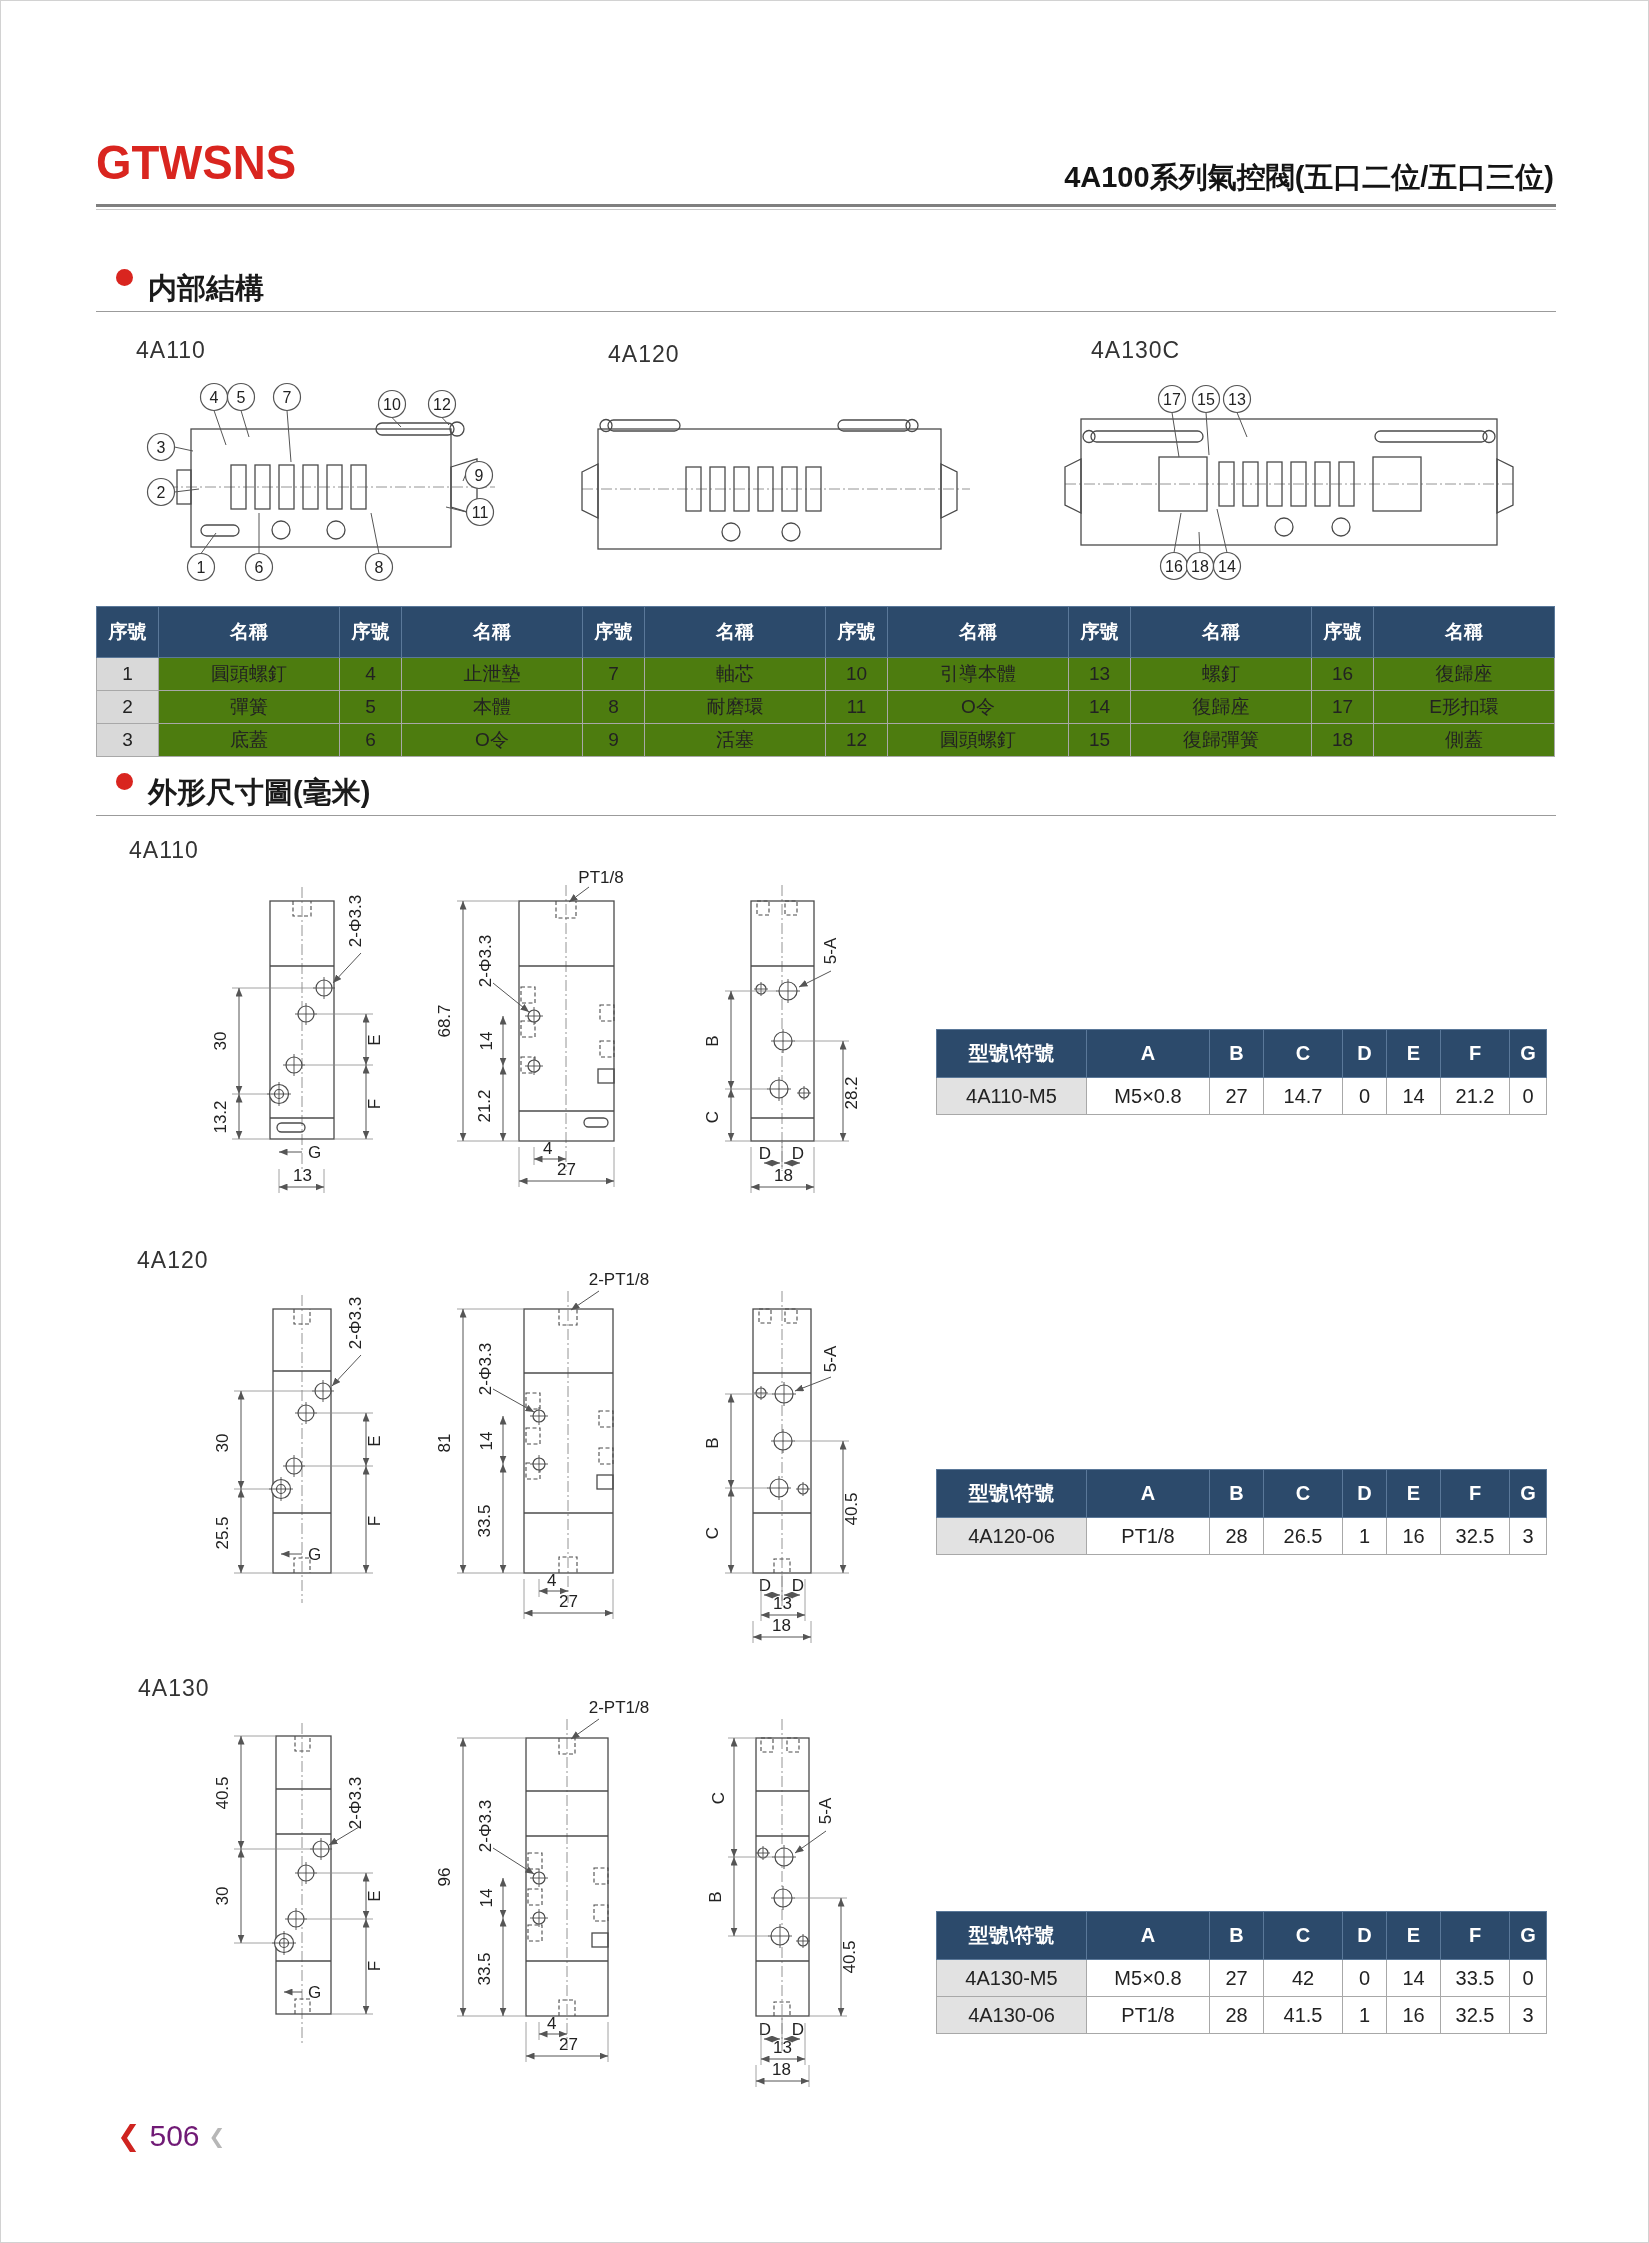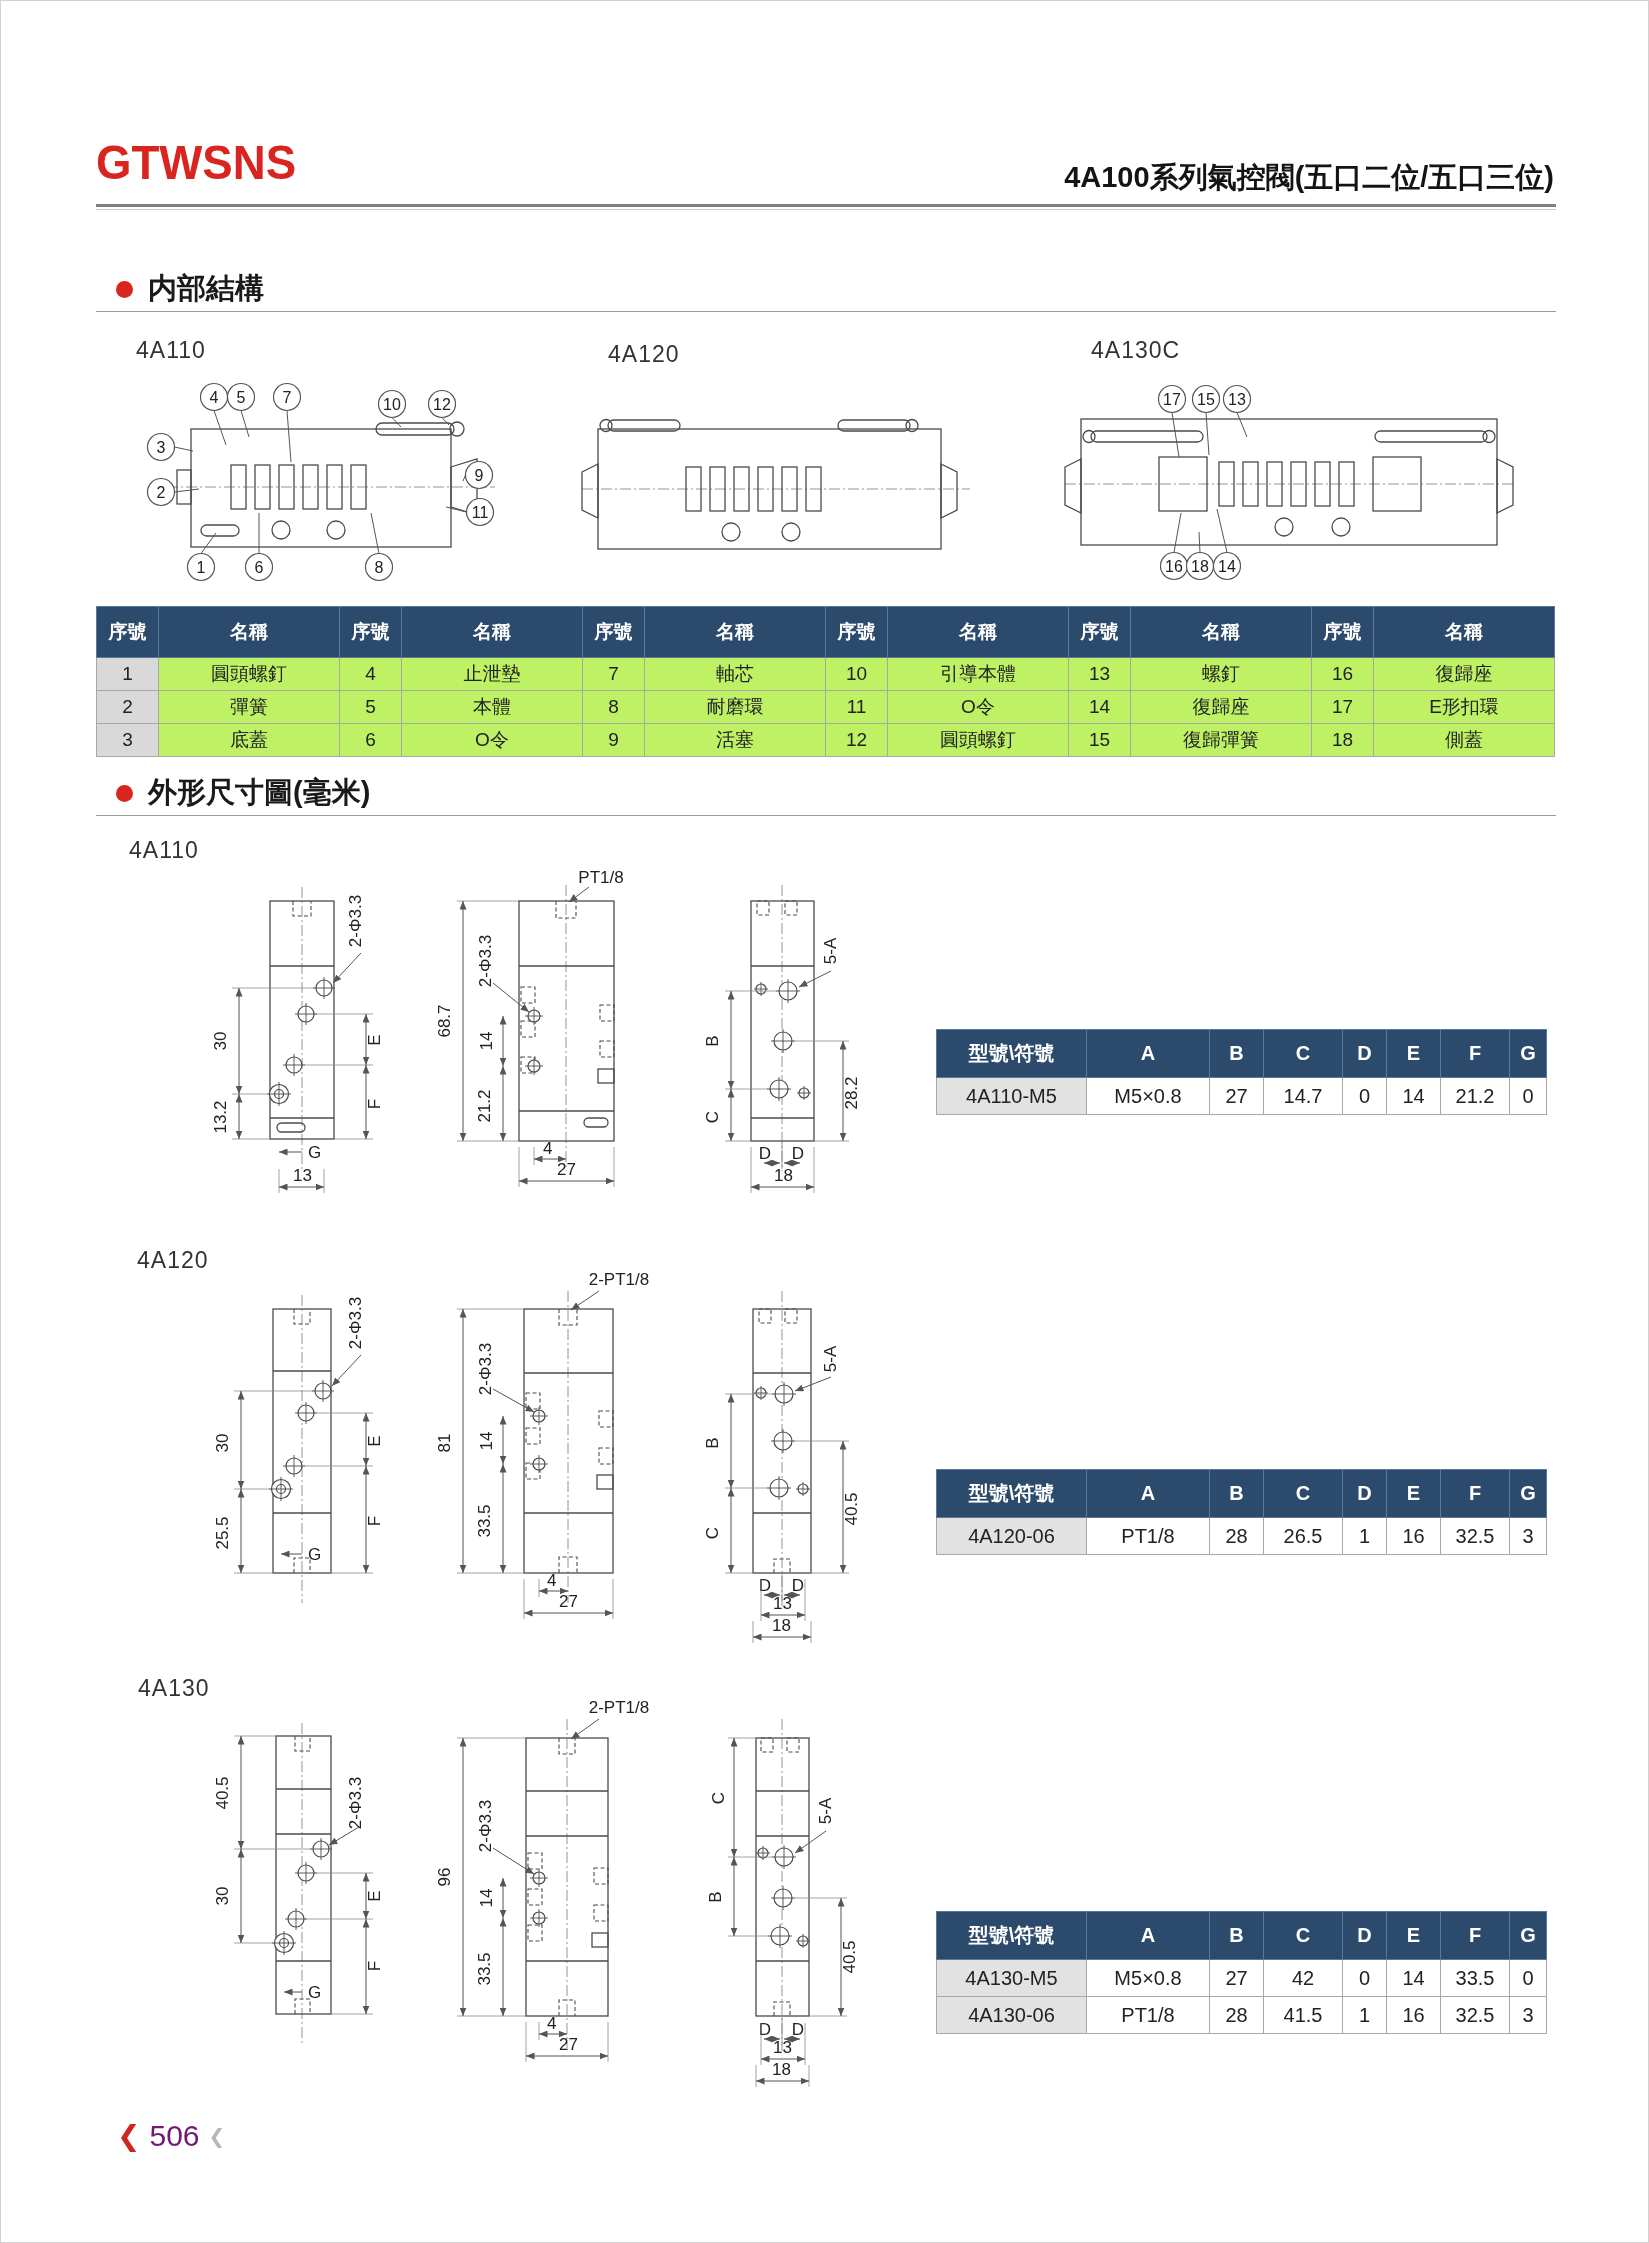--- a/index.html
+++ b/index.html
@@ -4,29 +4,29 @@
 <style>
 *{margin:0;padding:0;box-sizing:border-box}
 html,body{background:#ffffff}
 body{font-family:"Liberation Sans","DejaVu Sans",sans-serif}
 .page{position:relative;width:1649px;height:2243px;background:#fff;border:1px solid #d2d2d2;overflow:hidden}
 .abs{position:absolute}
 .logo{left:95px;top:134px;font-size:48px;font-weight:800;color:#d9251f;letter-spacing:0px;transform:scaleX(.95);transform-origin:left top}
 .title{right:94px;top:157px;font-size:29px;font-weight:700;color:#141414}
 .rule1{left:95px;top:203px;width:1460px;height:3px;background:#7f7f7f}
 .rule2{left:95px;top:208px;width:1460px;height:1px;background:#c9c9c9}
-.sec{display:flex;align-items:center;gap:15px}
+.sec{display:flex;gap:15px}
 .bullet{width:17px;height:17px;border-radius:50%;background:#d9251f;flex:0 0 auto}
 .sec-label{font-size:29px;font-weight:700;color:#1a1a1a}
 .sec-line{height:1px;background:#9b9b9b}
 .cap{font-size:23px;color:#333;letter-spacing:1px}
 table{border-collapse:collapse;table-layout:fixed}
 .ptab{width:1458px}
 .ptab th{background:#2c4a6b;color:#fff;font-size:19px;font-weight:700;height:51px;border:1px solid #5a7899}
-.ptab td{font-size:19px;color:#222;text-align:center;height:33px;border:1px solid #a8a8a8;background:#bef264}
+.ptab td{font-size:19px;color:#222;text-align:center;height:33px;border:1px solid #a8a8a8;background:#4d7c0f}
 .ptab td.no0{background:#d9d9d9}
 .dtab{width:610px}
 .dtab th{background:#2c4a6b;color:#fff;font-size:20px;font-weight:700;height:48px;border:1px solid #5a7899}
 .dtab td{font-size:20px;color:#222;text-align:center;height:37px;border:1px solid #a8a8a8;background:#fff}
 .dtab td.mod{background:#e2e2e2}
 svg text{font-family:"Liberation Sans","DejaVu Sans",sans-serif}
 .ln{fill:none;stroke:#4b4b4b;stroke-width:1.3}
 .dsh{fill:none;stroke:#4b4b4b;stroke-width:1.1;stroke-dasharray:4 2.5}
 .cl{fill:none;stroke:#7a7a7a;stroke-width:.8;stroke-dasharray:11 3 2 3}
 .dim{stroke:#555;stroke-width:1;fill:none}

